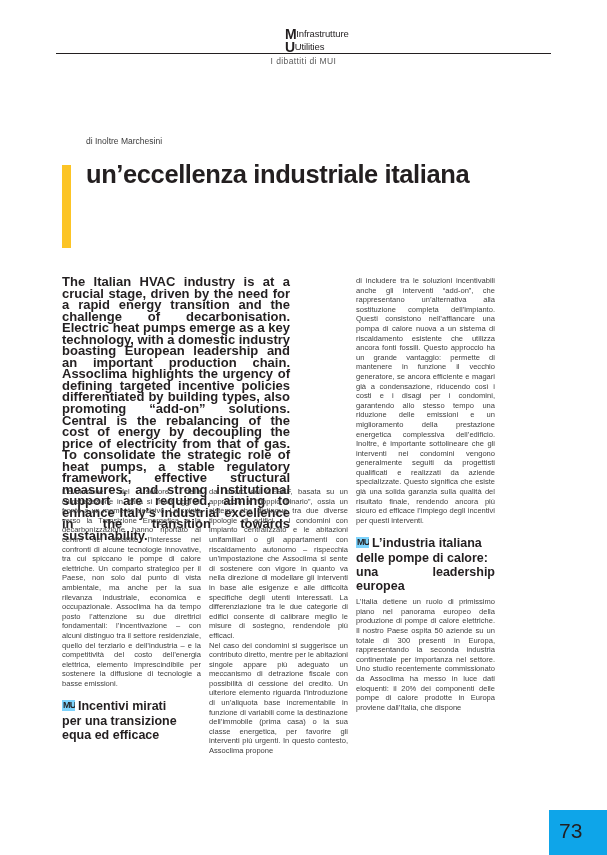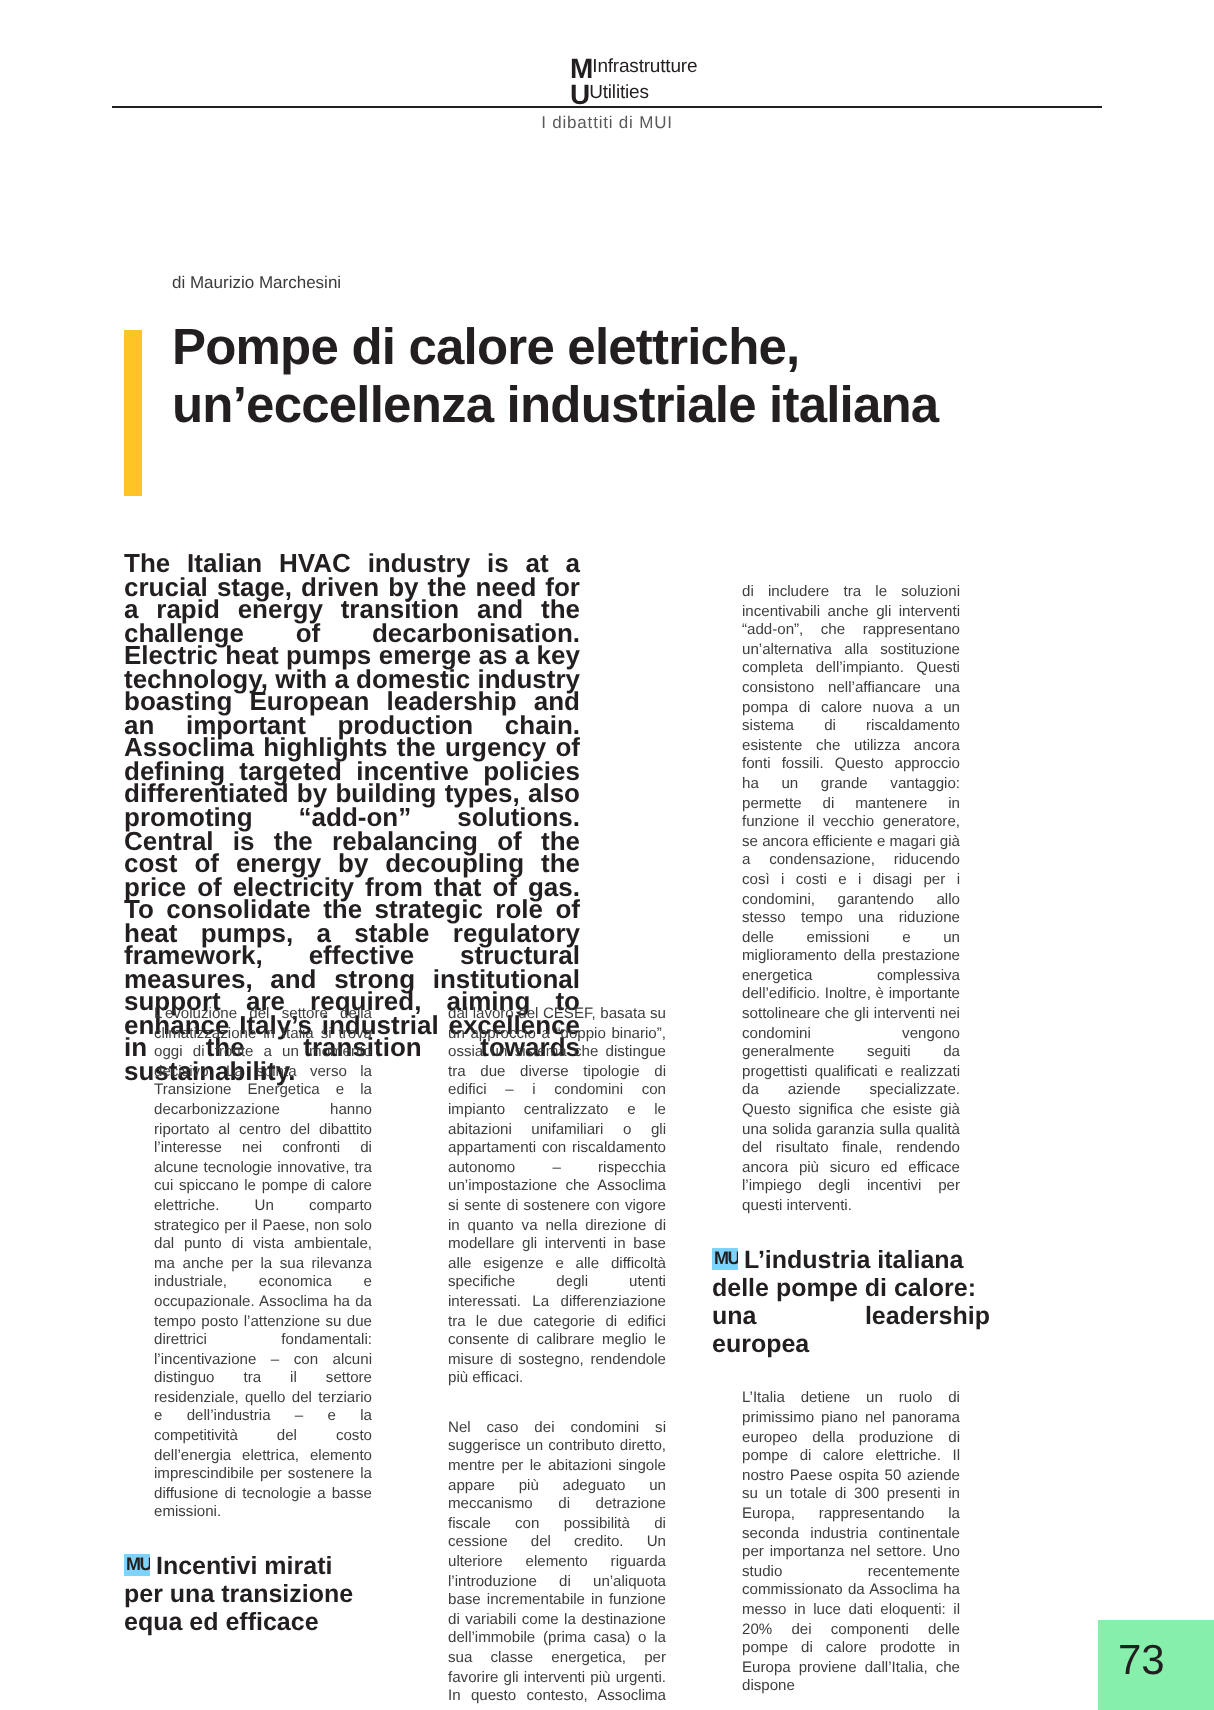--- a/index.html
+++ b/index.html
@@ -117,21 +117,21 @@
   
   .col {
     position: absolute;
     top: 487px;
     width: 139px;
     font-size: 7.55px;
     line-height: 9.6px;
     text-align: justify;
     color: #3d3d3d;
   }
-  .col p { margin: 15px; }
+  .col p { margin: 0; }
   .col-1 { left: 62px; }
   .col-2 { left: 209px; }
   .col-3 { left: 356px; top: 276px; height: 560px; }
 
   
   .heading {
     font-family: "Liberation Sans", sans-serif;
     font-weight: bold;
     font-size: 12.5px;
     line-height: 14.2px;
@@ -161,21 +161,21 @@
     font-family: "Liberation Sans", sans-serif;
   }
 
   
   .folio {
     position: absolute;
     left: 549px;
     top: 810px;
     width: 58px;
     height: 45px;
-    background: #86efac;
+    background: #0ea5e9;
   }
   .folio span {
     position: absolute;
     left: 10px;
     top: 9px;
     font-size: 21px;
     color: #231f20;
     font-family: "Liberation Sans", sans-serif;
   }
 </style>
@@ -190,24 +190,23 @@
     </div>
     <div class="logo-row">
       <span class="logo-letter">U</span>
       <span class="logo-word">Utilities</span>
     </div>
   </div>
   <div class="masthead-rule"></div>
   <div class="masthead-sub">I dibattiti di MUI</div>
 </div>
 
-<div class="byline">di Maurizio Marchesini</div>
+<div class="byline">di Inoltre Marchesini</div>
 <div class="title-bar"></div>
 <div class="title">
-  <div>Pompe di calore elettriche,</div>
   <div>un’eccellenza industriale italiana</div>
 </div>
 
 <div class="abstract">The Italian HVAC industry is at a crucial stage, driven by the need for a rapid energy transition and the challenge of decarbonisation. Electric heat pumps emerge as a key technology, with a domestic industry boasting European leadership and an important production chain. Assoclima highlights the urgency of defining targeted incentive policies differentiated by building types, also promoting “add-on” solutions. Central is the rebalancing of the cost of energy by decoupling the price of electricity from that of gas. To consolidate the strategic role of heat pumps, a stable regulatory framework, effective structural measures, and strong institutional support are required, aiming to enhance Italy’s industrial excellence in the transition towards sustainability.</div>
 
 <div class="col col-1">
   <p>L’evoluzione del settore della climatizzazione in Italia si trova oggi di fronte a un momento decisivo. La spinta verso la Transizione Energetica e la decarbonizzazione hanno riportato al centro del dibattito l’interesse nei confronti di alcune tecnologie innovative, tra cui spiccano le pompe di calore elettriche. Un comparto strategico per il Paese, non solo dal punto di vista ambientale, ma anche per la sua rilevanza industriale, economica e occupazionale. Assoclima ha da tempo posto l’attenzione su due direttrici fondamentali: l’incentivazione – con alcuni distinguo tra il settore residenziale, quello del terziario e dell’industria – e la competitività del costo dell’energia elettrica, elemento imprescindibile per sostenere la diffusione di tecnologie a basse emissioni.</p>
   <div class="heading">
     <span class="mu-mark"><span>MU</span></span><span>Incentivi mirati</span><br>
     <span>per una transizione</span><br>

